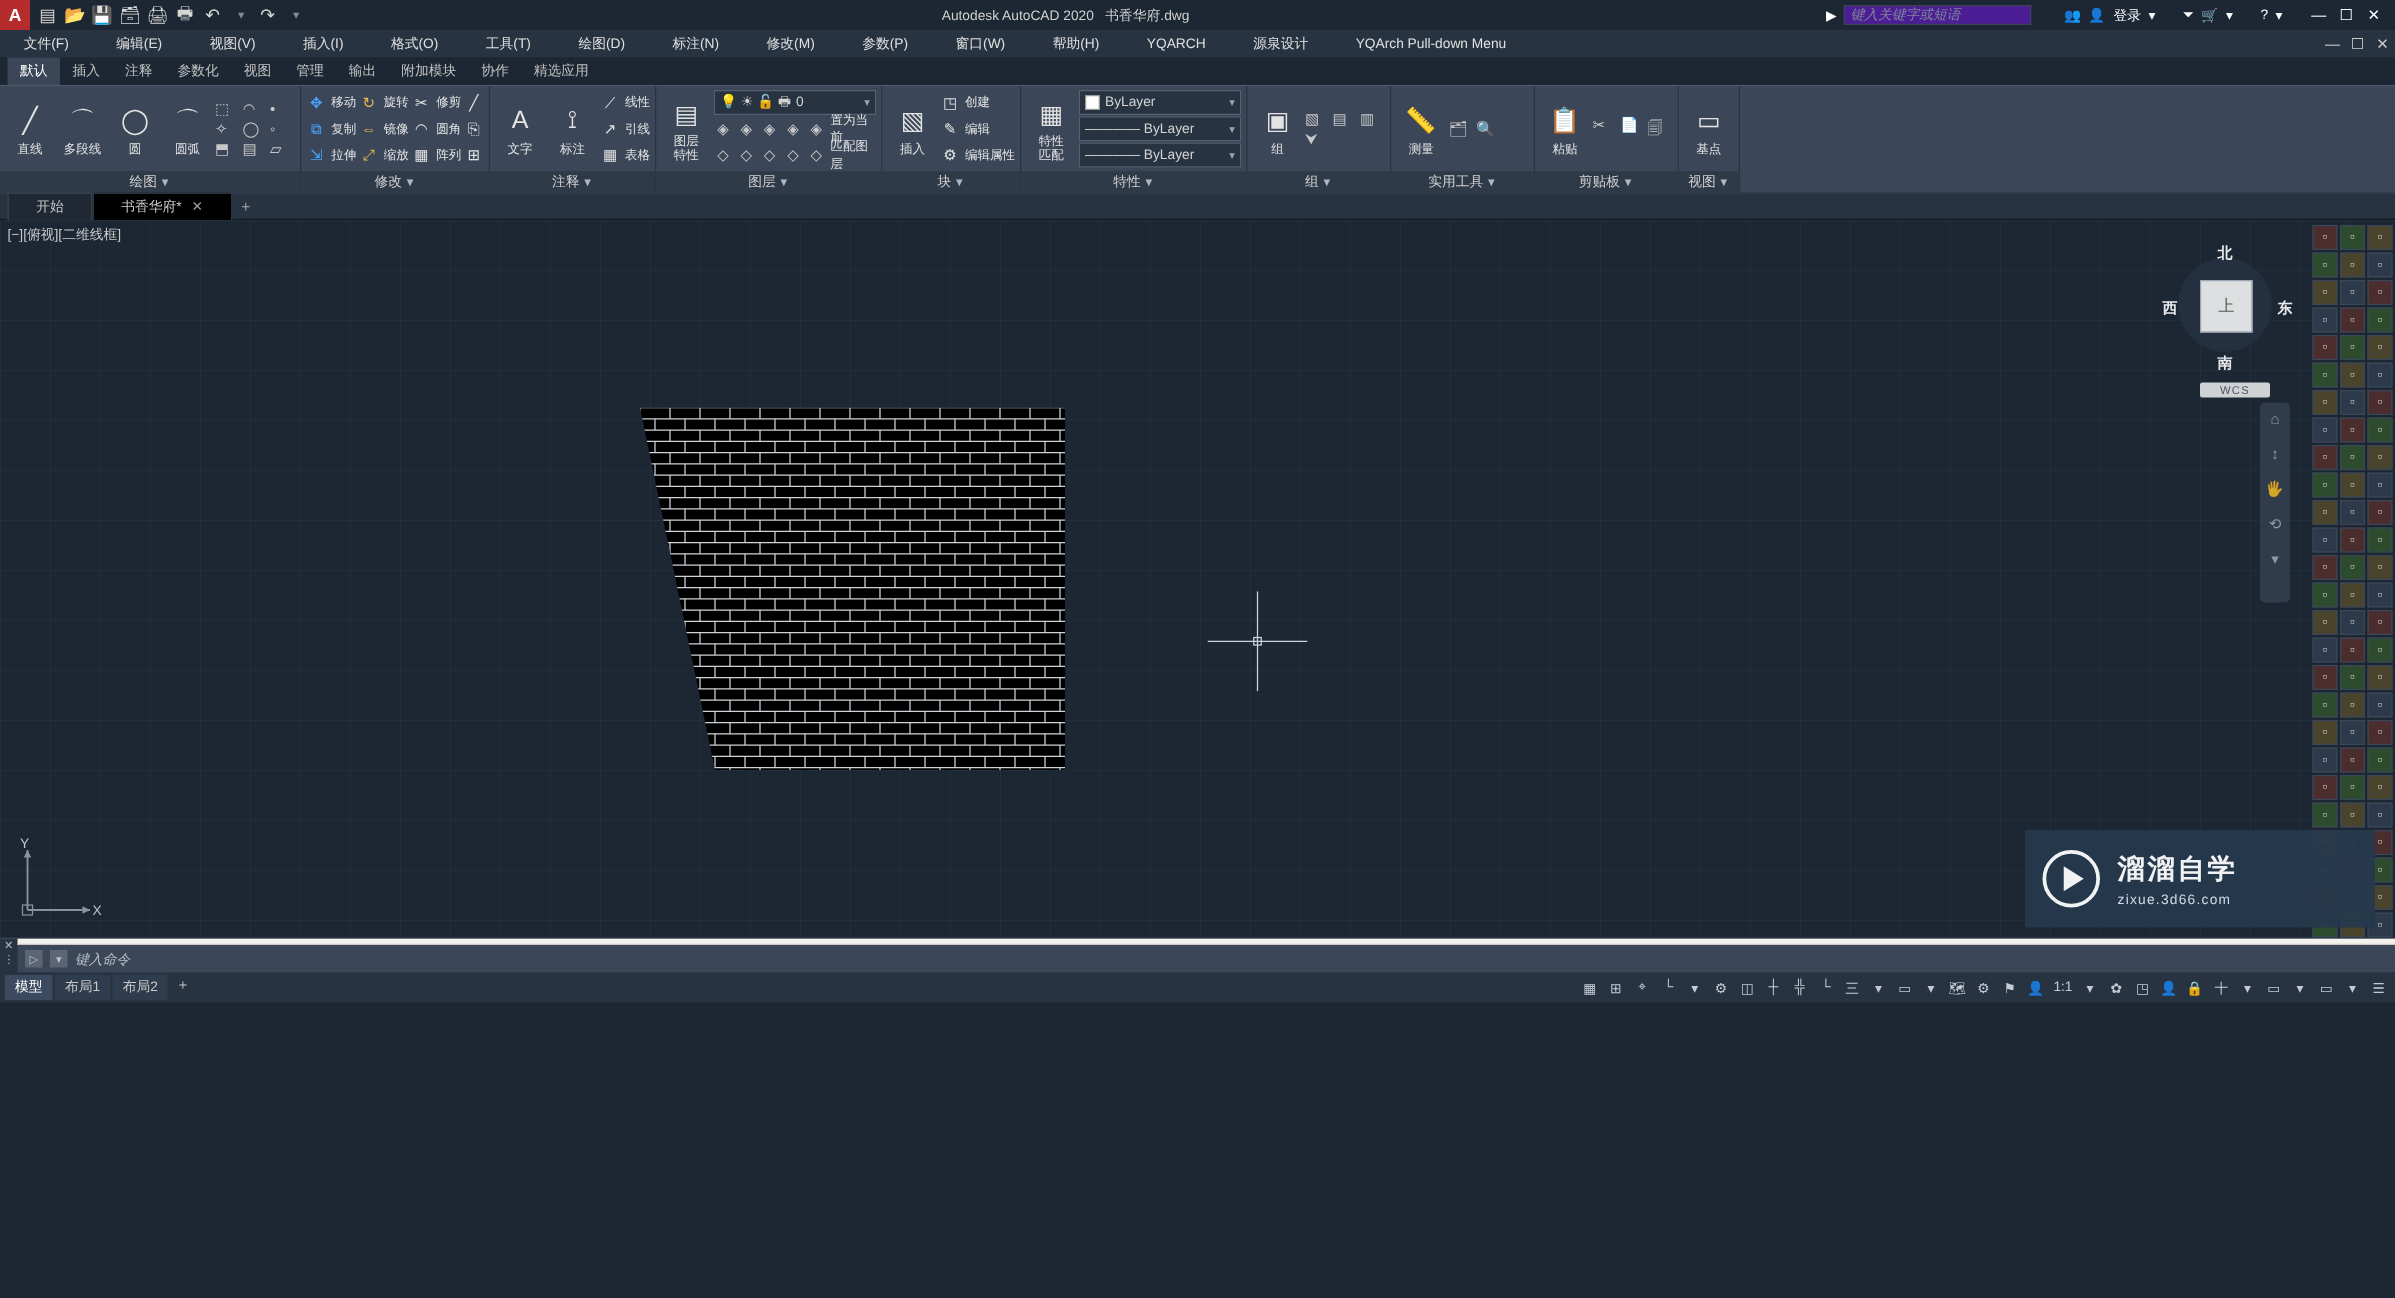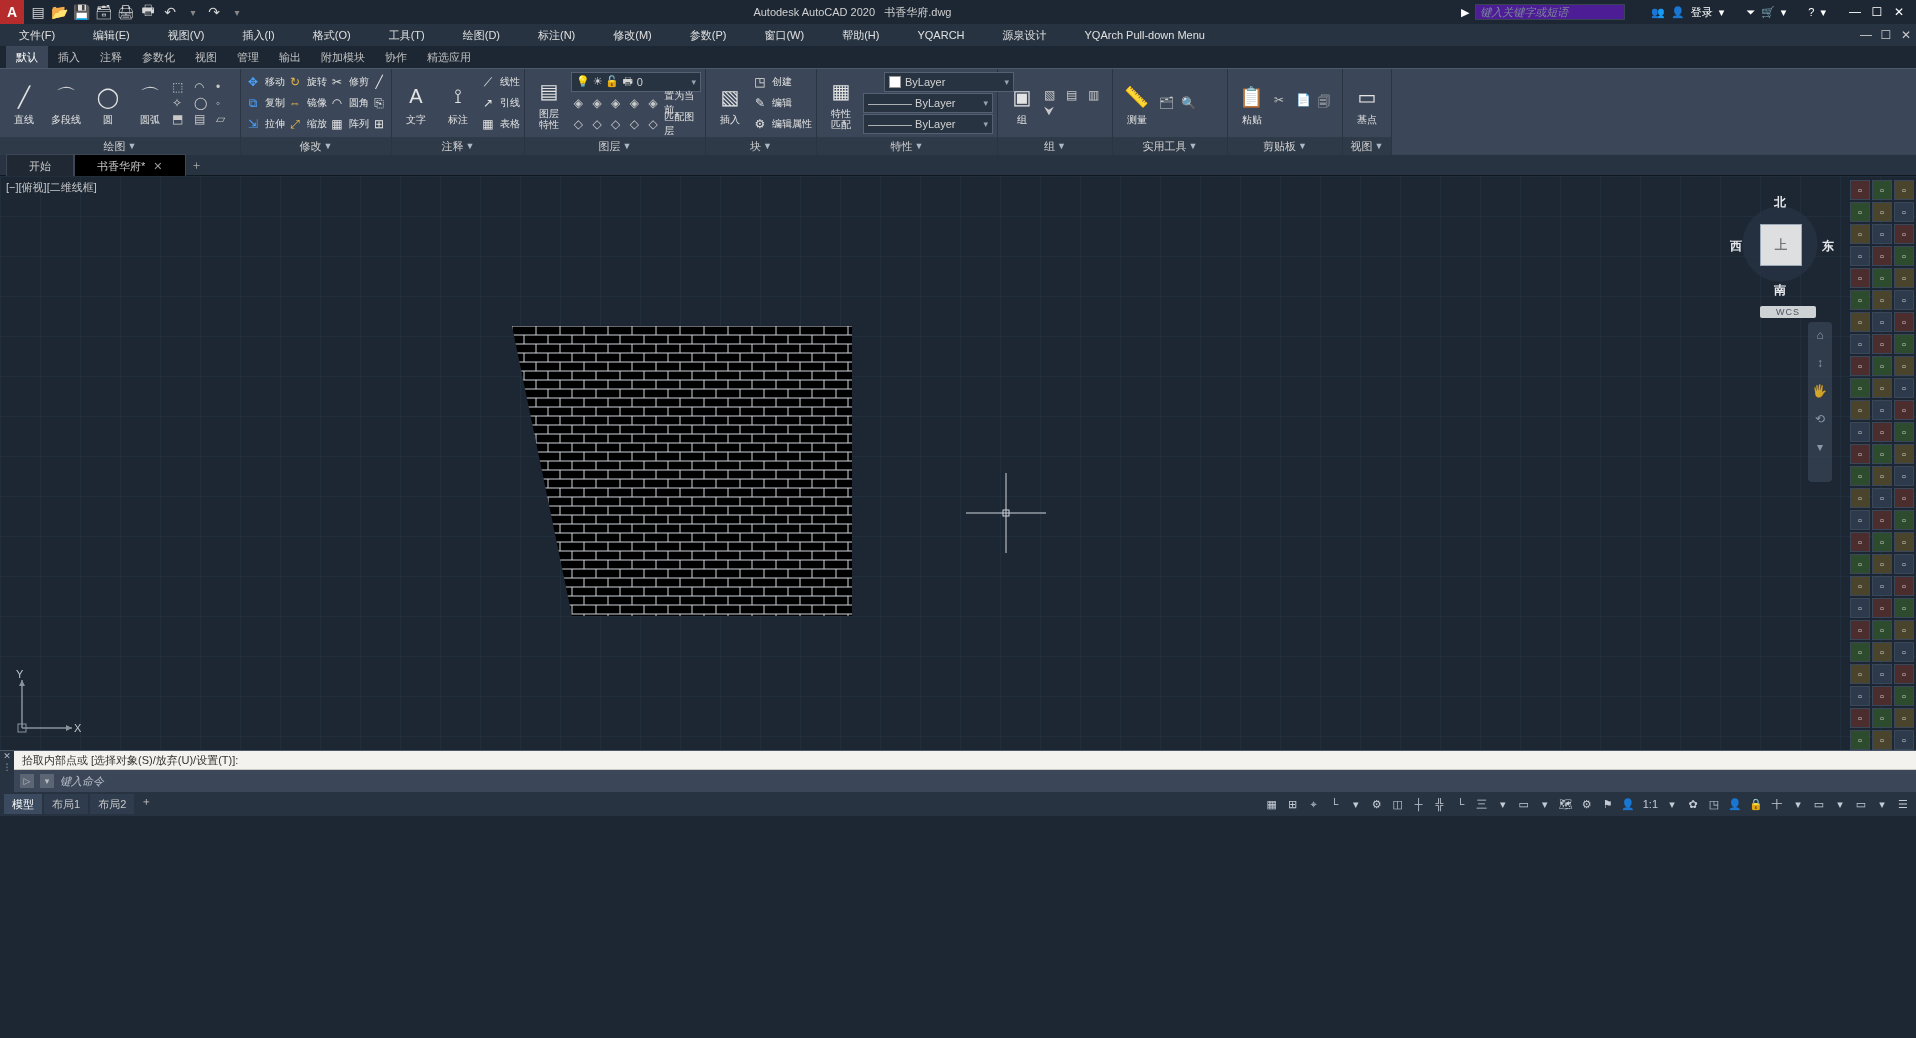--- a/index.html
+++ b/index.html
@@ -362,21 +362,21 @@
         <span class="arr">▼</span>
       </div>
     </div>
     <div class="panel">
       <div class="body">
         <div class="bigbtn">
           <div class="ic">▦</div>
           <div class="lb">特性<br>匹配</div>
         </div>
         <div class="col3" style="width: 130px;">
-          <div class="sel" style="width: 130px; margin-left: 21px;">
+          <div class="sel" style="width: 130px;">
             <span class="sw" style="background:#fff"></span>
             <span>ByLayer</span>
             <span class="dd">▾</span>
           </div>
           <div class="sel" style="width: 130px;">
             <span>———— ByLayer</span>
             <span class="dd">▾</span>
           </div>
           <div class="sel" style="width: 130px;">
             <span>———— ByLayer</span>
@@ -1181,30 +1181,36 @@
         <div class="ticon g">▫</div>
         <div class="ticon y">▫</div>
         <div class="ticon b">▫</div>
         <div class="ticon r">▫</div>
         <div class="ticon g">▫</div>
         <div class="ticon y">▫</div>
         <div class="ticon b">▫</div>
       </div>
     </div>
 
+  <div class="watermark">
+    <div class="play"></div>
+    <div class="txt">
+      <div class="t1">溜溜自学</div>
+      <div class="t2">zixue.3d66.com</div>
+    </div>
+  </div>
 </div>
 
 <div class="cmdwrap" style="display:flex;">
   <div class="closebar">
     <span>✕</span>
     <span>⋮</span>
   </div>
   <div style="flex:1;">
     <div class="hist">
-      <div>拾取内部点或 [选择对象(S)/放弃(U)/设置(T)]:</div>
     </div>
     <div class="input">
       <span class="arr">▷</span>
       <span class="arr" style="background:#5b6574">▾</span>
       <span class="txt">键入命令</span>
     </div>
   </div>
 </div>
 
 <div class="statusbar">

